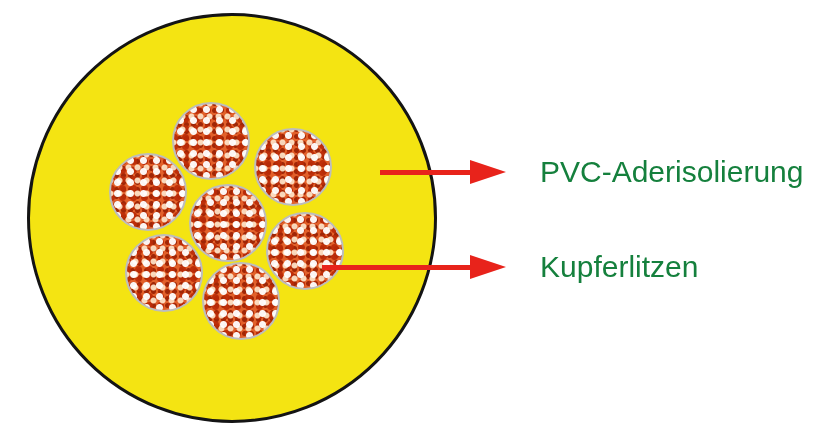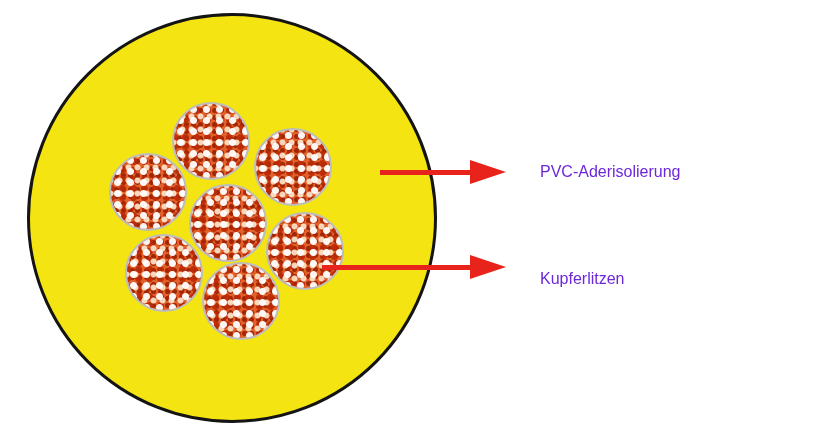--- a/index.html
+++ b/index.html
@@ -57,23 +57,23 @@
   }
   .arrow .head {
     width: 0;
     height: 0;
     border-top: 12px solid transparent;
     border-bottom: 12px solid transparent;
     border-left: 36px solid #e8231b;
   }
   .label {
     position: absolute;
-    font-size: 16px;
+    font-size: 30px;
     line-height: 28px;
-    color: #6d28d9;
+    color: #15803d;
     white-space: nowrap;
   }
 </style>
 </head>
 <body>
 
 <div class="canvas">
 
   <div class="insulation"></div>
 
@@ -89,15 +89,15 @@
     <div class="shaft" style="width:90px;"></div>
     <div class="head"></div>
   </div>
 
   <div class="arrow" style="left:322px; top:255px;">
     <div class="shaft" style="width:148px;"></div>
     <div class="head"></div>
   </div>
 
   <div class="label" style="left:540px; top:158px;">PVC-Aderisolierung</div>
-  <div class="label" style="left:540px; top:265px;">Kupferlitzen</div>
+  <div class="label" style="left:540px; top:253px;">Kupferlitzen</div>
 
 </div>
 
 </body></html>

